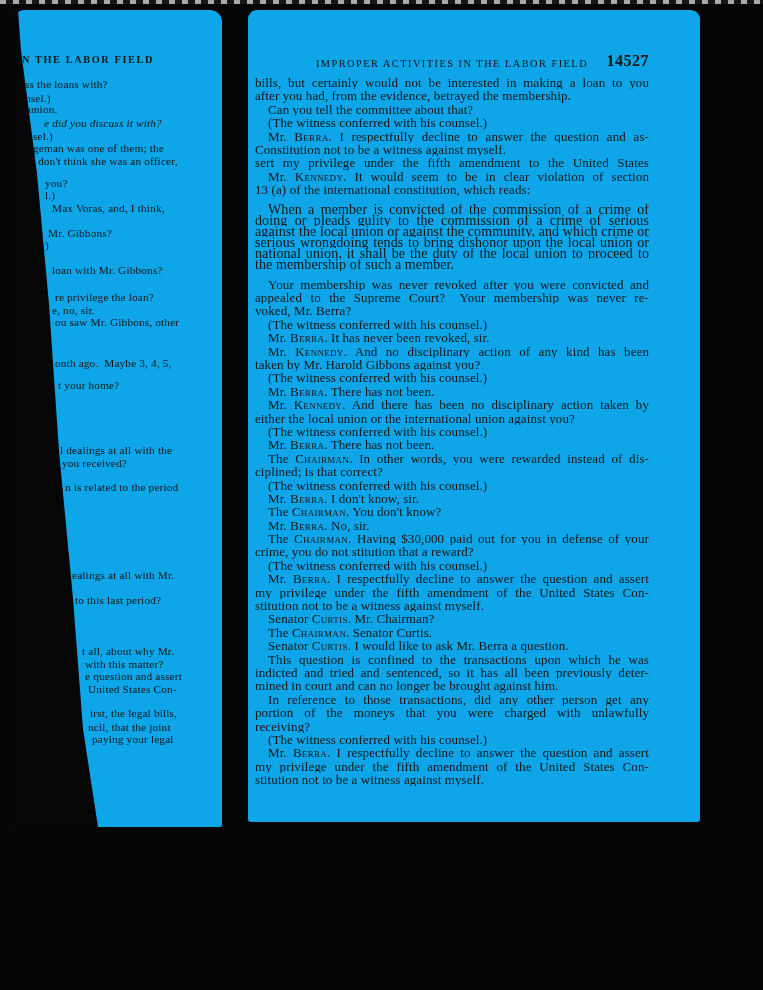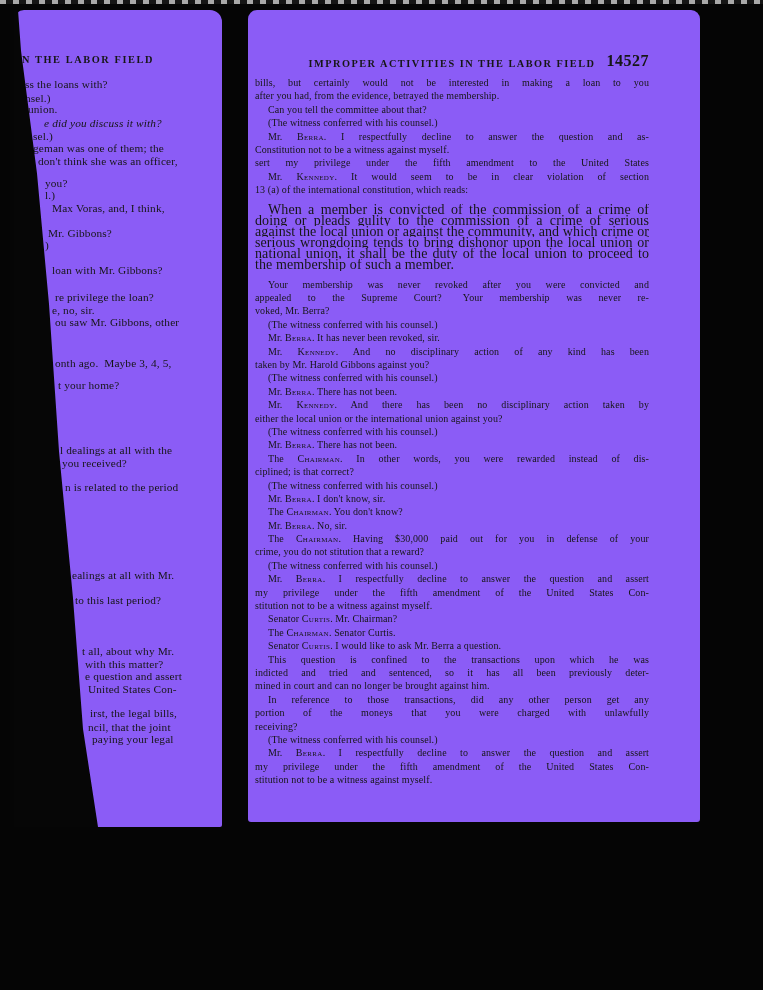--- a/index.html
+++ b/index.html
@@ -15,21 +15,21 @@
     overflow: hidden;
   }
   
   .top-strip {
     position: absolute; left: 0; top: 0;
     width: 763px; height: 4px;
     background: repeating-linear-gradient(90deg, #a9a9a9 0 6px, #161616 6px 13px);
   }
   .page {
     position: absolute;
-    background: #8b5cf6;
+    background: #0ea5e9;
     color: #161616;
   }
   .page-left {
     left: 14px; top: 10px;
     width: 208px; height: 817px;
     border-radius: 10px 12px 2px 2px;
   }
   .page-right {
     left: 248px; top: 10px;
     width: 452px; height: 812px;
@@ -58,37 +58,37 @@
   }
   .rp-header {
     position: absolute;
     top: 42px; left: 7px; right: 51px;
     height: 22px;
   }
   .rp-title {
     position: absolute; left: 0; right: 0; top: 6px;
     text-align: center;
     font-size: 10.3px;
-    font-weight: bold;
+    font-weight: normal;
     letter-spacing: 1.5px;
     white-space: nowrap;
   }
   .rp-num {
     position: absolute; right: 0; top: 0;
     font-size: 16px;
     font-weight: bold;
     letter-spacing: 0.5px;
   }
   .rp-body {
     position: absolute;
     top: 66px; left: 7px;
     width: 394px;
   }
   .ln {
-    font-size: 10px;
+    font-size: 13px;
     line-height: 13.4px;
     height: 13.4px;
     overflow: hidden;
     letter-spacing: 0.1px;
   }
   .ln.just { text-align: justify; text-align-last: justify; }
   .ln.ind  { text-indent: 13px; }
   .ln.sm   { font-size: 14px; line-height: 11.2px; height: 11.2px; }
   .ln.mt   { margin-top: 7px; }
   .sc { font-variant: small-caps; letter-spacing: 0.3px; }

